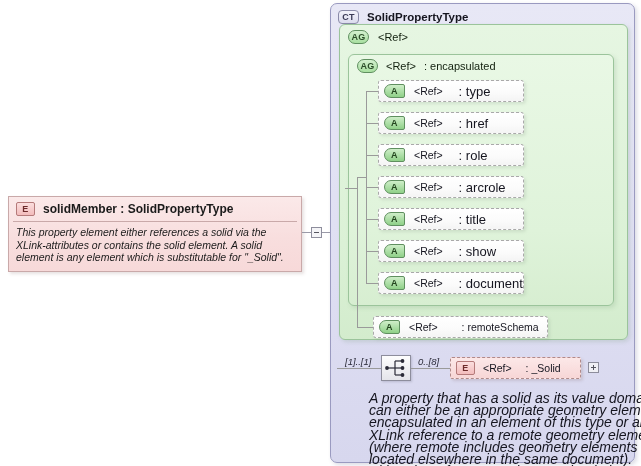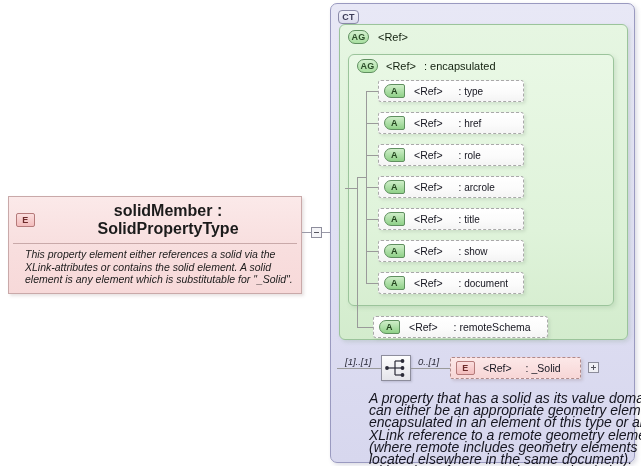--- a/index.html
+++ b/index.html
@@ -40,24 +40,24 @@
     position:absolute;left:8px;top:196px;width:294px;
     border:1px solid #c9a9a9;
     background:linear-gradient(180deg,#fbe9e9 0%,#f8dede 55%,#f7d9d9 100%);
     box-shadow:2px 2px 3px rgba(120,90,90,.18);
     box-sizing:border-box;
   }
   .elembox .hdr{
     display:flex;align-items:center;gap:8px;
     padding:5px 8px 5px 7px;
   }
-  .elembox .hdr .ttl{font-size:16px;font-weight:bold;color:#1b1b1b;text-align:center;}
+  .elembox .hdr .ttl{font-size:12px;font-weight:bold;color:#1b1b1b;}
   .elembox .rule{height:1px;background:#c9a9a9;margin:0 4px;}
   .elembox .doc{
-    padding:4px 7px 7px 16px;font-style:italic;font-size:10.5px;
+    padding:4px 7px 7px 7px;font-style:italic;font-size:10.5px;
     line-height:12.5px;color:#1b1b1b;
   }
 
   
   .conn-line{position:absolute;background:#9a9aa8;}
   .minusbox{
     position:absolute;width:11px;height:11px;box-sizing:border-box;
     border:1px solid #8d8d9c;background:#f4f4f7;
   }
   .minusbox::before{
@@ -100,33 +100,33 @@
 
   
   .attrow{
     position:absolute;width:146px;height:22px;box-sizing:border-box;
     border:1px dashed #a9a9a9;border-radius:3px;
     background:linear-gradient(180deg,#ffffff 0%,#fbfbfb 60%,#f4f4f4 100%);
     box-shadow:2px 2px 3px rgba(120,140,120,.18);
     display:flex;align-items:center;gap:9px;padding-left:5px;
   }
   .attrow .nm{font-size:10.5px;color:#15151f;}
-  .attrow .tp{font-size:10px;color:#15151f;margin-left:7px;}
+  .attrow .tp{font-size:13px;color:#15151f;margin-left:7px;}
 
   
   .remoterow{
     position:absolute;left:373px;top:316px;width:175px;height:22px;
     box-sizing:border-box;
     border:1px dashed #a9a9a9;border-radius:3px;
     background:linear-gradient(180deg,#ffffff 0%,#fbfbfb 60%,#f4f4f4 100%);
     box-shadow:2px 2px 3px rgba(120,140,120,.18);
     display:flex;align-items:center;gap:9px;padding-left:5px;
   }
   .remoterow .nm,.remoterow .tp{font-size:10.5px;color:#15151f;}
-  .remoterow .tp{margin-left:7px;}
+  .remoterow .tp{margin-left:15px;}
 
   
   .tl{position:absolute;background:#9a9a9a;}
 
   
   .seqbox{
     position:absolute;left:381px;top:355px;width:30px;height:26px;
     box-sizing:border-box;border:1px solid #8d8d9c;
     background:linear-gradient(180deg,#fdfdfd,#e4e4ea);
     box-shadow:1px 1px 2px rgba(90,90,110,.25);
@@ -173,20 +173,21 @@
     <div class="doc">This property element either references a solid via the XLink-attributes or contains the solid element. A solid element is any element which is substitutable for "_Solid".</div>
   </div>
 
   <div class="conn-line" style="left:302px;top:232px;width:9px;height:1px;"></div>
   <div class="minusbox" style="left:311px;top:227px;"></div>
   <div class="conn-line" style="left:322px;top:232px;width:9px;height:1px;"></div>
 
   <div class="ctbox">
     <div class="ct-hdr">
       <span class="badge badge-ct">CT</span>
+      <span class="ttl">SolidPropertyType</span>
     </div>
   </div>
 
   <div class="aggroup">
     <div class="ag-hdr">
       <span class="badge badge-ag">AG</span>
       <span class="nm">&lt;Ref&gt;</span>
     </div>
   </div>
 
@@ -265,21 +266,21 @@
       <line x1="13" y1="5" x2="19" y2="5" stroke="#2a2a38" stroke-width="1.2"></line>
       <line x1="13" y1="12" x2="19" y2="12" stroke="#2a2a38" stroke-width="1.2"></line>
       <line x1="13" y1="19" x2="19" y2="19" stroke="#2a2a38" stroke-width="1.2"></line>
       <circle cx="20.5" cy="5" r="1.9" fill="#2a2a38"></circle>
       <circle cx="20.5" cy="12" r="1.9" fill="#2a2a38"></circle>
       <circle cx="20.5" cy="19" r="1.9" fill="#2a2a38"></circle>
     </svg>
   </div>
 
   <div class="tl" style="left:411px;top:368px;width:39px;height:1px;"></div>
-  <span class="card" style="left:418px;top:356px;">0..[1]</span>
+  <span class="card" style="left:418px;top:356px;">0..[8]</span>
 
   <div class="solidrow">
     <span class="badge badge-e">E</span>
     <span class="nm">&lt;Ref&gt;</span>
     <span class="tp">: _Solid</span>
   </div>
   <div class="plusbox"></div>
 
   <div class="ctdoc">A property that has a solid as its value domain can either be an appropriate geometry element encapsulated in an element of this type or an XLink reference to a remote geometry element (where remote includes geometry elements located elsewhere in the same document). Either the reference or the contained element must be given, but neither both nor none.</div>
 

